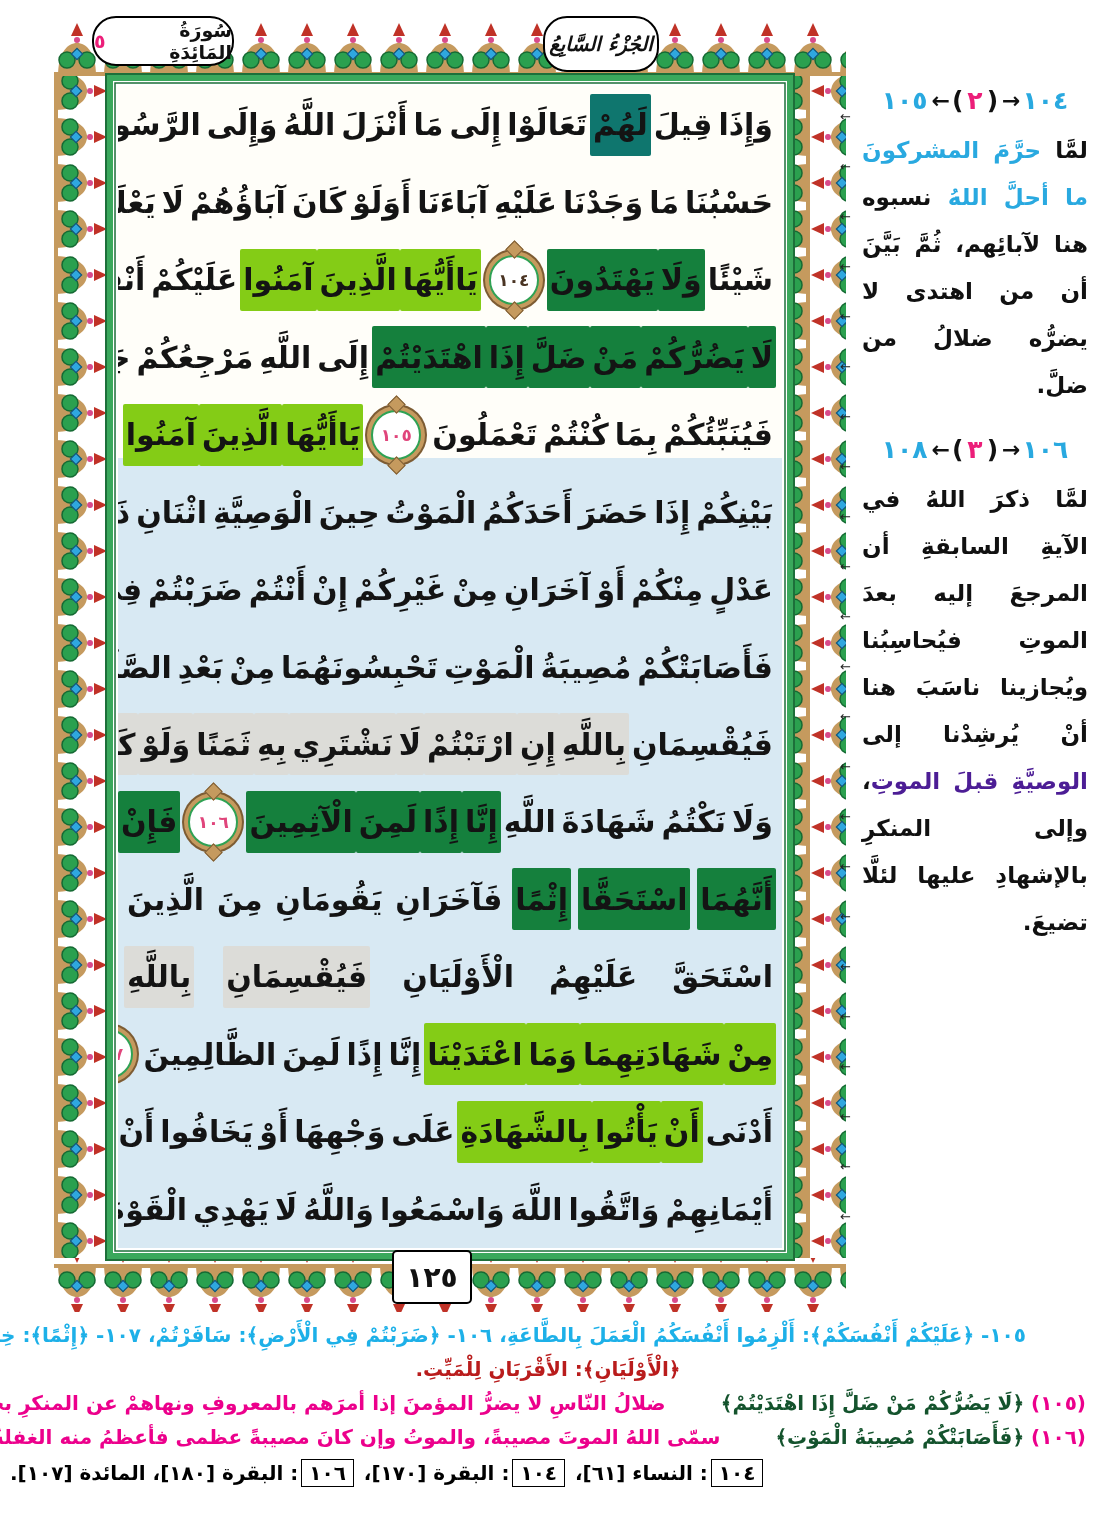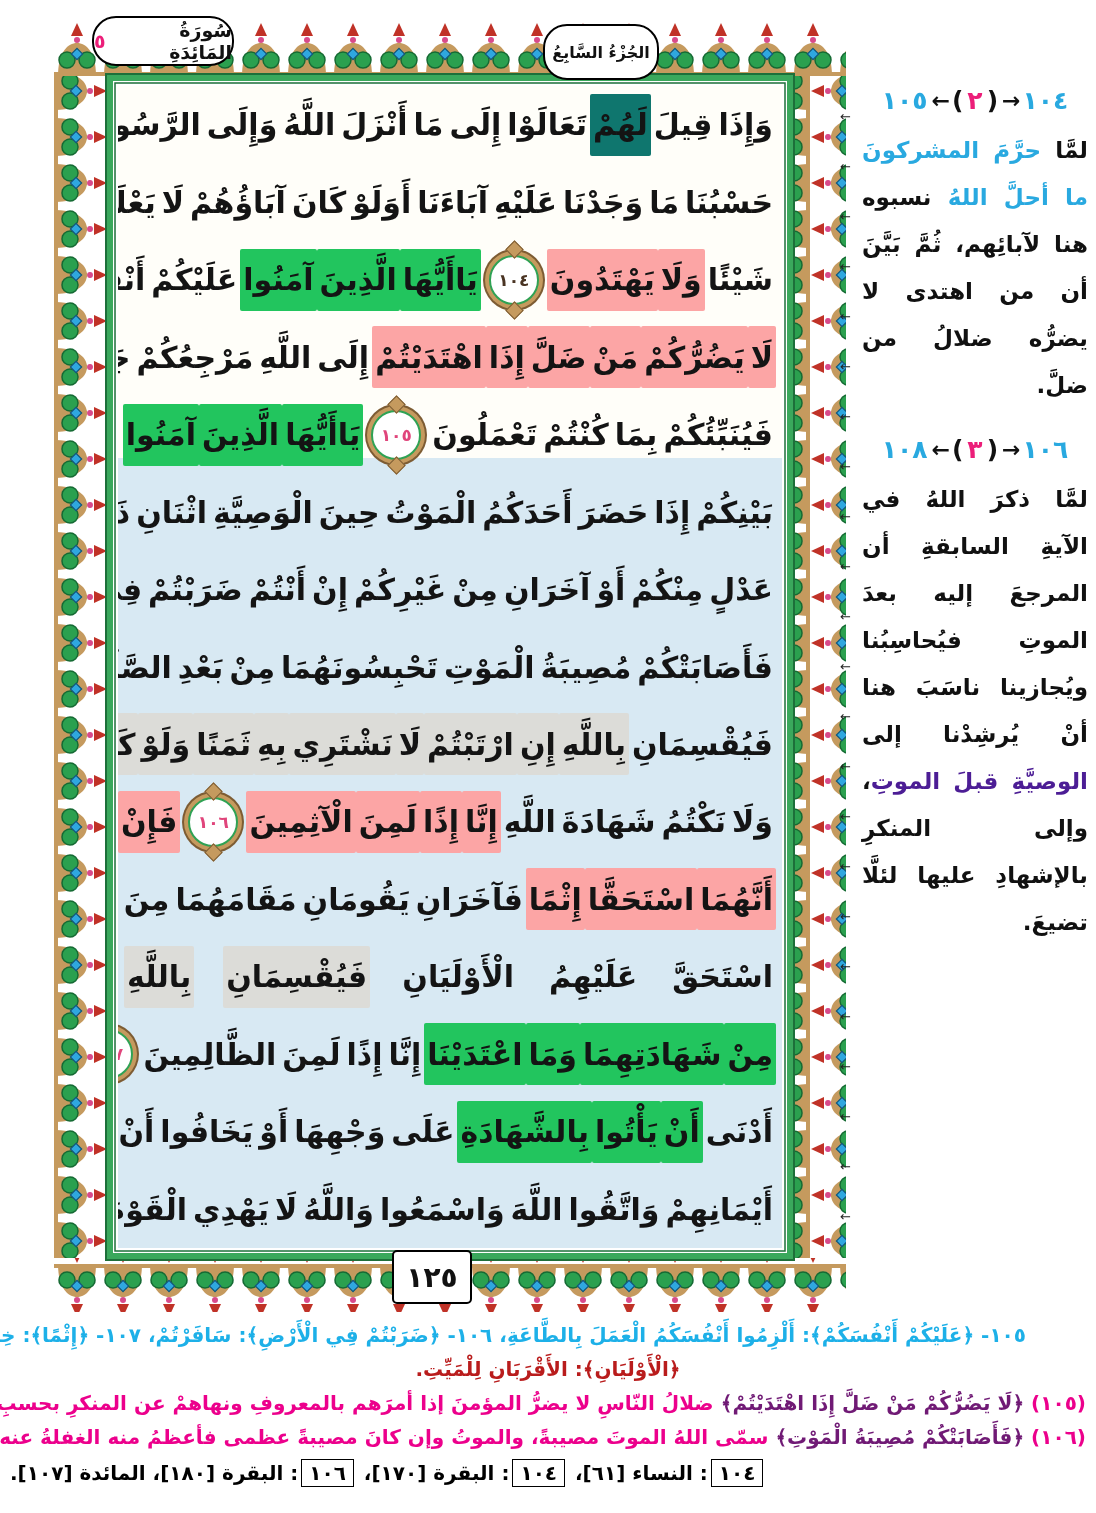--- a/index.html
+++ b/index.html
@@ -16,43 +16,43 @@
     background:#fffef9;overflow:hidden;
   }
   .blue-panel{position:absolute;left:0;right:0;top:372px;bottom:0;background:#d8e9f3;}
   .lines{position:absolute;inset:0;display:flex;flex-direction:column;padding:0 6px;}
   .qline{
     flex:1;display:flex;direction:rtl;justify-content:space-between;align-items:center;
     font-size:30px;font-weight:bold;color:#141414;white-space:nowrap;
   }
   .qword{display:flex;align-items:center;height:62px;padding:0 3px;border-radius:2px;}
   .hl-g{background:#0f766e;}
-  .hl-y{background:#fca5a5;}
-  .hl-p{background:#22c55e;}
+  .hl-y{background:#15803d;}
+  .hl-p{background:#84cc16;}
   .hl-gr{background:#dcdcd8;}
   .vmark{
     position:relative;width:46px;height:46px;border-radius:50%;background:#fff;
     border:2px solid #2fa254;box-shadow:0 0 0 4px #c59a5e,0 0 0 6px #7d5c33;
     display:flex;align-items:center;justify-content:center;flex:0 0 auto;margin:0 8px;
   }
   .vmark::before,.vmark::after{
     content:"";position:absolute;left:50%;width:11px;height:11px;margin-left:-6px;
     background:#c59a5e;border:1.5px solid #7d5c33;transform:rotate(45deg);
   }
   .vmark::before{top:-14px;} .vmark::after{bottom:-14px;}
   .vnum{font-size:17px;font-weight:bold;}
   
   .cartouche{
     position:absolute;background:#fff;border:2.5px solid #000;border-radius:24px;
     display:flex;align-items:center;justify-content:center;gap:5px;
     font-weight:bold;color:#111;z-index:5;
   }
   .surah-cartouche{left:92px;top:16px;width:138px;height:46px;font-size:19px;direction:rtl;}
   .surah-cartouche .num{color:#ec1e79;}
-  .juz-cartouche{left:543px;top:24px;width:112px;height:52px;font-size:16px;direction:rtl;}
+  .juz-cartouche{left:543px;top:16px;width:112px;height:52px;font-size:20px;direction:rtl;font-style:italic;}
   .pageno-cartouche{left:392px;top:1250px;width:76px;height:50px;font-size:28px;border-radius:5px;}
   
   .margin-col{position:absolute;left:862px;top:86px;width:226px;direction:rtl;}
   .ticks{position:absolute;left:840px;top:92px;width:14px;display:flex;flex-direction:column;z-index:1;}
   .ticks span{height:50px;font-size:13px;color:#222;line-height:50px;}
   .mnote{margin-bottom:26px;}
   .mn-header{
     direction:ltr;display:flex;align-items:center;justify-content:center;gap:4px;
     font-size:25px;font-weight:bold;margin-bottom:12px;
   }
@@ -65,21 +65,21 @@
     text-align:justify;text-align-last:right;
   }
   .mn-body .c-blue{color:#29a9e0;}
   .mn-body .c-pink{color:#4c1d95;}
   
   .footnotes{position:absolute;left:10px;top:1318px;width:1076px;direction:rtl;font-weight:bold;}
   .fn{line-height:34px;white-space:nowrap;}
   .fn-vocab1{color:#1db0e8;font-size:20px;text-align:right;padding-right:60px;}
   .fn-vocab2{color:#b91c1c;font-size:20px;text-align:center;}
   .fn-tafsir{color:#ec008c;font-size:20px;text-align:center;}
-  .fn-tafsir .quote{color:#701a75;}
+  .fn-tafsir .quote{color:#14532d;margin-left:48px;}
   .fn-refs{color:#000;font-size:20px;text-align:left;padding-right:38px;margin-top:2px;}
   .fn-refs .box{
     display:inline-block;border:1.8px solid #000;padding:0 7px;margin:0 3px;line-height:26px;
   }
 </style>
 </head>
 <body>
 
 <div class="frame">
   <svg width="792" height="1290">
@@ -256,21 +256,20 @@
             <span class="vnum" style="color: rgb(224, 69, 123);">١٠٦</span>
           </span>
           <span class="qword hl-y">فَإِنْ</span>
         </div>
         <div class="qline">
           <span class="qword hl-y">أَنَّهُمَا</span>
           <span class="qword hl-y">اسْتَحَقَّا</span>
           <span class="qword hl-y">إِثْمًا</span>
           <span class="qword">فَآخَرَانِ</span>
           <span class="qword">يَقُومَانِ</span>
-          <span class="qword">مَقَامَهُمَا</span>
           <span class="qword">مِنَ</span>
           <span class="qword">الَّذِينَ</span>
         </div>
         <div class="qline">
           <span class="qword">اسْتَحَقَّ</span>
           <span class="qword">عَلَيْهِمُ</span>
           <span class="qword">الْأَوْلَيَانِ</span>
           <span class="qword hl-gr">فَيُقْسِمَانِ</span>
           <span class="qword hl-gr">بِاللَّهِ</span>
         </div>

